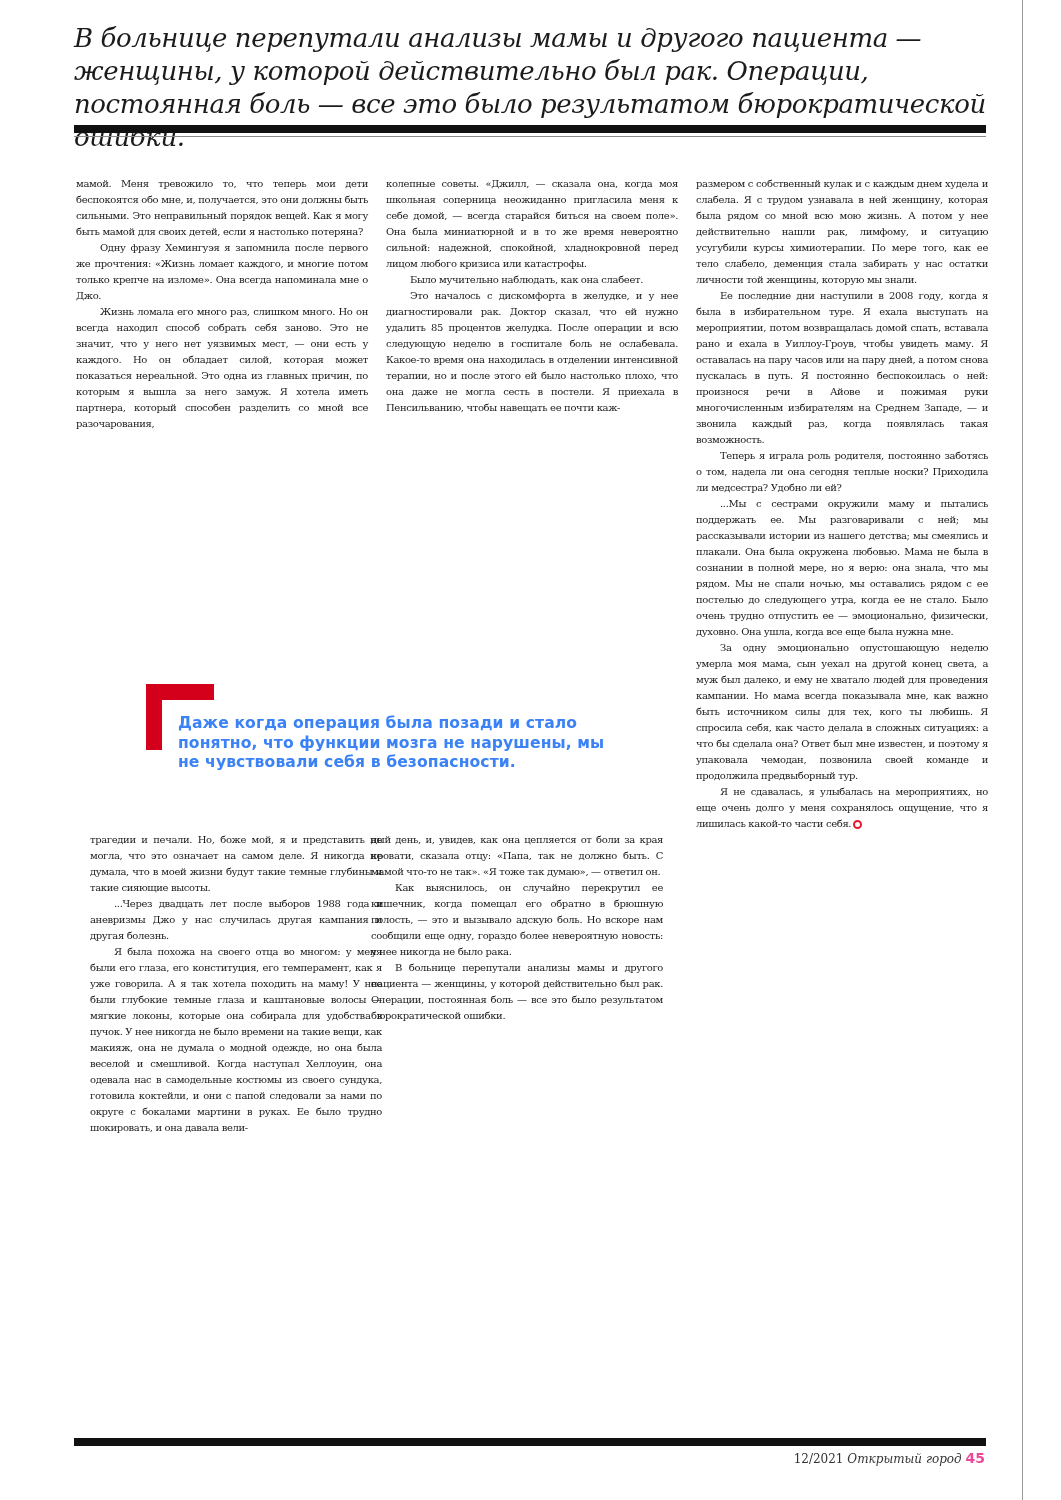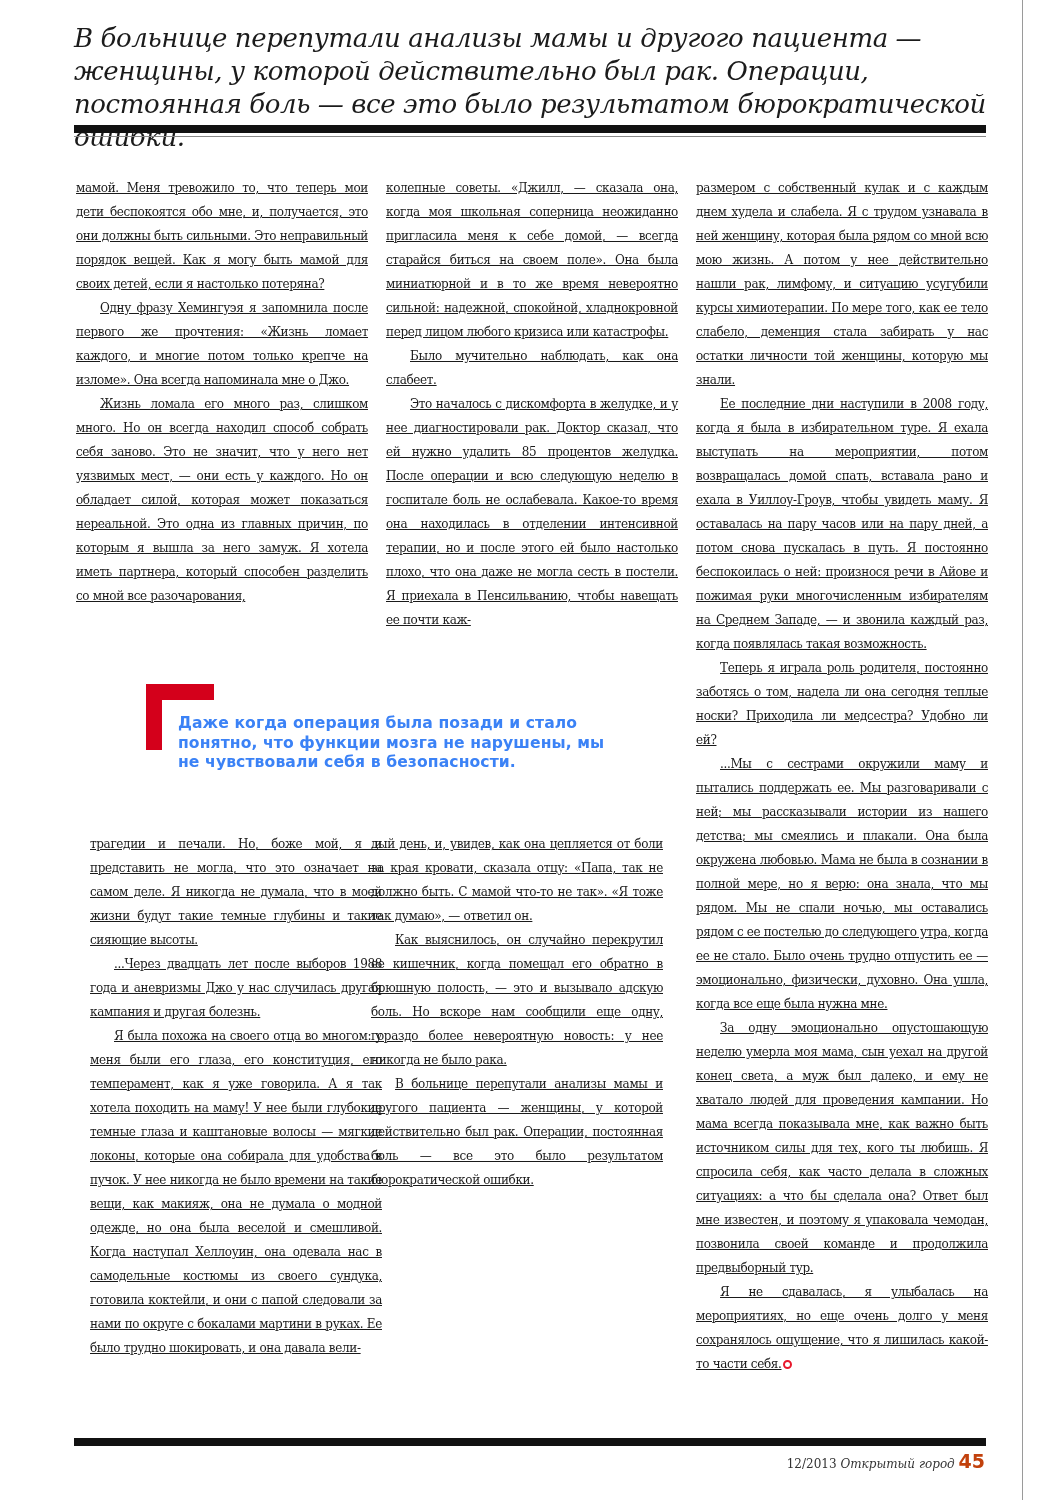--- a/index.html
+++ b/index.html
@@ -1,33 +1,33 @@
 <!DOCTYPE html>
 <html><head>
 <meta charset="utf-8">
 <style>
   html, body { margin:0; padding:0; background:#fff; }
   body { width:1061px; height:1500px; position:relative; overflow:hidden; font-family:"DejaVu Serif", serif; color:#1a1a1a; }
   .page-edge { position:absolute; left:1022px; top:0; width:1px; height:1500px; background:#9a9a9a; }
   .lead { position:absolute; left:74px; top:22px; width:920px; font-family:"DejaVu Serif", serif; font-style:italic; font-size:26px; line-height:33px; color:#1b1b1b; letter-spacing:-0.4px; }
   .rule-top { position:absolute; left:74px; top:125px; width:912px; height:8px; background:#111; }
   .rule-top-thin { position:absolute; left:74px; top:136px; width:912px; height:1px; background:#888; }
-  .col { position:absolute; width:292px; font-size:12px; line-height:24px; text-align:justify; letter-spacing:-0.35px;text-decoration:underline; }
+  .col { position:absolute; width:292px; font-size:10px; line-height:16px; text-align:justify; letter-spacing:-0.35px; }
   .col p { margin:0; text-indent:0; }
   .col p.ind { text-indent:24px; }
   .pull { position:absolute; left:146px; top:684px; width:540px; }
   .pull-mark { position:absolute; left:0; top:0; width:68px; height:66px; }
   .pull-mark .h { position:absolute; left:0; top:0; width:68px; height:16px; background:#d4001b; }
   .pull-mark .v { position:absolute; left:0; top:0; width:16px; height:66px; background:#d4001b; }
   .pull-text { position:absolute; left:32px; top:30px; width:440px; font-family:"DejaVu Sans", sans-serif; font-weight:bold; font-size:15.6px; line-height:19.5px; color:#3b82f6; letter-spacing:0.1px; }
   .rule-bottom { position:absolute; left:74px; top:1438px; width:912px; height:8px; background:#111; }
   .footer { position:absolute; right:76px; top:1450px; font-size:12px; color:#333; white-space:nowrap; }
   .footer .issue { font-family:"DejaVu Serif", serif; }
   .footer .mag { font-style:italic; font-family:"DejaVu Serif", serif; }
-  .footer .pg { font-family:"DejaVu Sans", sans-serif; font-weight:bold; font-size:19px; color:#c2410c; }
+  .footer .pg { font-family:"DejaVu Sans", sans-serif; font-weight:bold; font-size:14px; color:#ec4899; }
   .end-mark { display:inline-block; width:9px; height:9px; border:2.5px solid #e8192c; border-radius:50%; box-sizing:border-box; vertical-align:middle; margin-left:2px; background:#fff; }
 </style>
 </head>
 <body>
 
 <div class="page-edge"></div>
 
 <div class="lead">В больнице перепутали анализы мамы и другого пациента — женщины, у которой действительно был рак. Операции, постоянная боль — все это было результатом бюрократической ошибки.</div>
 <div class="rule-top"></div>
 <div class="rule-top-thin"></div>
@@ -69,16 +69,16 @@
 
 <div class="col" style="left:371px; top:832px;">
   <p>дый день, и, увидев, как она цепляется от боли за края кровати, сказала отцу: «Папа, так не должно быть. С мамой что-то не так». «Я тоже так думаю», — ответил он.</p>
   <p class="ind">Как выяснилось, он случайно перекрутил ее кишечник, когда помещал его обратно в брюшную полость, — это и вызывало адскую боль. Но вскоре нам сообщили еще одну, гораздо более невероятную новость: у нее никогда не было рака.</p>
   <p class="ind">В больнице перепутали анализы мамы и другого пациента — женщины, у которой действительно был рак. Операции, постоянная боль — все это было результатом бюрократической ошибки.</p>
 </div>
 
 <div class="rule-bottom"></div>
 
 <div class="footer">
-  <span class="issue">12/2013</span>
+  <span class="issue">12/2021</span>
   <span class="mag">Открытый город</span>
   <span class="pg">45</span>
 </div>
 
 </body></html>

